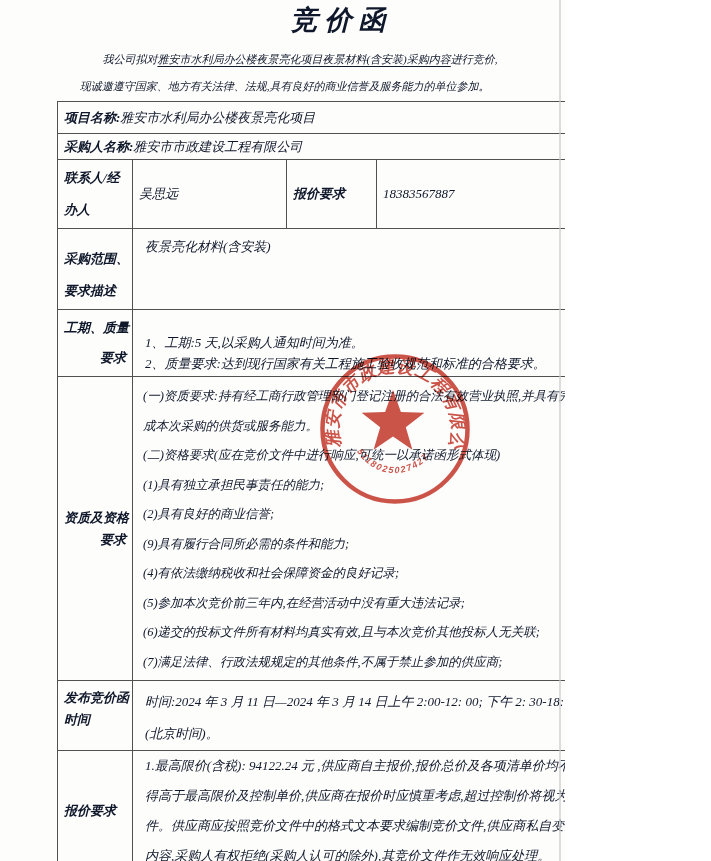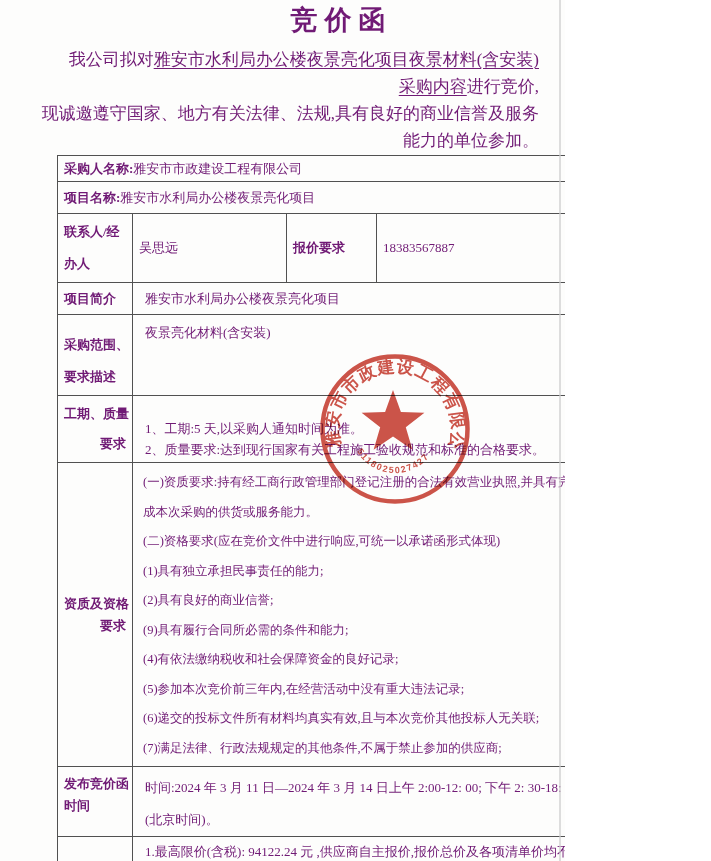--- a/index.html
+++ b/index.html
@@ -1,31 +1,32 @@
 <!DOCTYPE html>
 <html><head>
 <meta charset="utf-8">
 <style>
   html,body { margin:0; padding:0; background:#ffffff; }
   .page {
     position:relative; width:565px; height:861px;
     background:#fdfdfc; overflow:hidden;
     font-family:"Liberation Serif","DejaVu Serif",serif;
-    color:#701a75;
+    color:#0f172a;
+    font-style:italic;
   }
   .doc-title {
     margin:0; padding-top:4px; width:683px;
     text-align:center;
     font-family:"Liberation Sans","DejaVu Sans",sans-serif;
     font-size:27px; line-height:32px; font-weight:700; letter-spacing:7px;
   }
   .intro {
     margin:10px 26px 0 30px;
-    font-size:17px; line-height:27px;
-    text-indent:31px; text-align:right;
+    font-size:11px; line-height:27px;
+    text-indent:31px; text-align:center;
   }
   .intro .ul { text-decoration:underline; text-underline-offset:3px; text-decoration-thickness:1px; }
   table.bid {
     border-collapse:collapse; table-layout:fixed;
     margin:1px 0 0 57px; width:553px;
   }
   table.bid td, table.bid th {
     border:1px solid #515151;
     font-size:13px; font-weight:normal;
     text-align:left; vertical-align:middle;
@@ -70,36 +71,32 @@
   <p class="intro"><span>我公司拟对</span><span class="ul">雅安市水利局办公楼夜景亮化项目夜景材料(含安装)采购内容</span><span>进行竞价,</span><br><span>现诚邀遵守国家、地方有关法律、法规,具有良好的商业信誉及服务能力的单位参加。</span></p>
 
   <table class="bid">
     <colgroup>
       <col style="width:75px">
         <col style="width:154px">
         <col style="width:90px">
         <col style="width:234px">
     </colgroup>
     <tbody>
-        <tr class="r1" style="height:26px">
+        <tr class="r1" style="height:32px">
+      <td colspan="4"><span class="inline-label">项目名称:</span><span>雅安市水利局办公楼夜景亮化项目</span></td>
+    </tr>
+    <tr class="r1" style="height:26px">
       <td colspan="4"><span class="inline-label">采购人名称:</span><span>雅安市市政建设工程有限公司</span></td>
-    </tr>
-    <tr class="r1" style="height:32px">
-      <td colspan="4"><span class="inline-label">项目名称:</span><span>雅安市水利局办公楼夜景亮化项目</span></td>
     </tr>
     <tr class="r3" style="height:63px">
       <th class="lbl-contact">联系人/经
 办人</th>
       <td>吴思远</td>
       <th>报价要求</th>
       <td>18383567887</td>
-    </tr>
-    <tr class="r4" style="height:32px">
-      <th>项目简介</th>
-      <td class="val" colspan="3">雅安市水利局办公楼夜景亮化项目</td>
     </tr>
     <tr class="r5" style="height:63px">
       <th class="lbl">采购范围、
 要求描述</th>
       <td class="val" colspan="3">夜景亮化材料(含安装)</td>
     </tr>
     <tr class="r6" style="height:58px">
       <th class="lbl">工期、质量
 要求</th>
       <td class="val" colspan="3">1、工期:5 天,以采购人通知时间为准。

